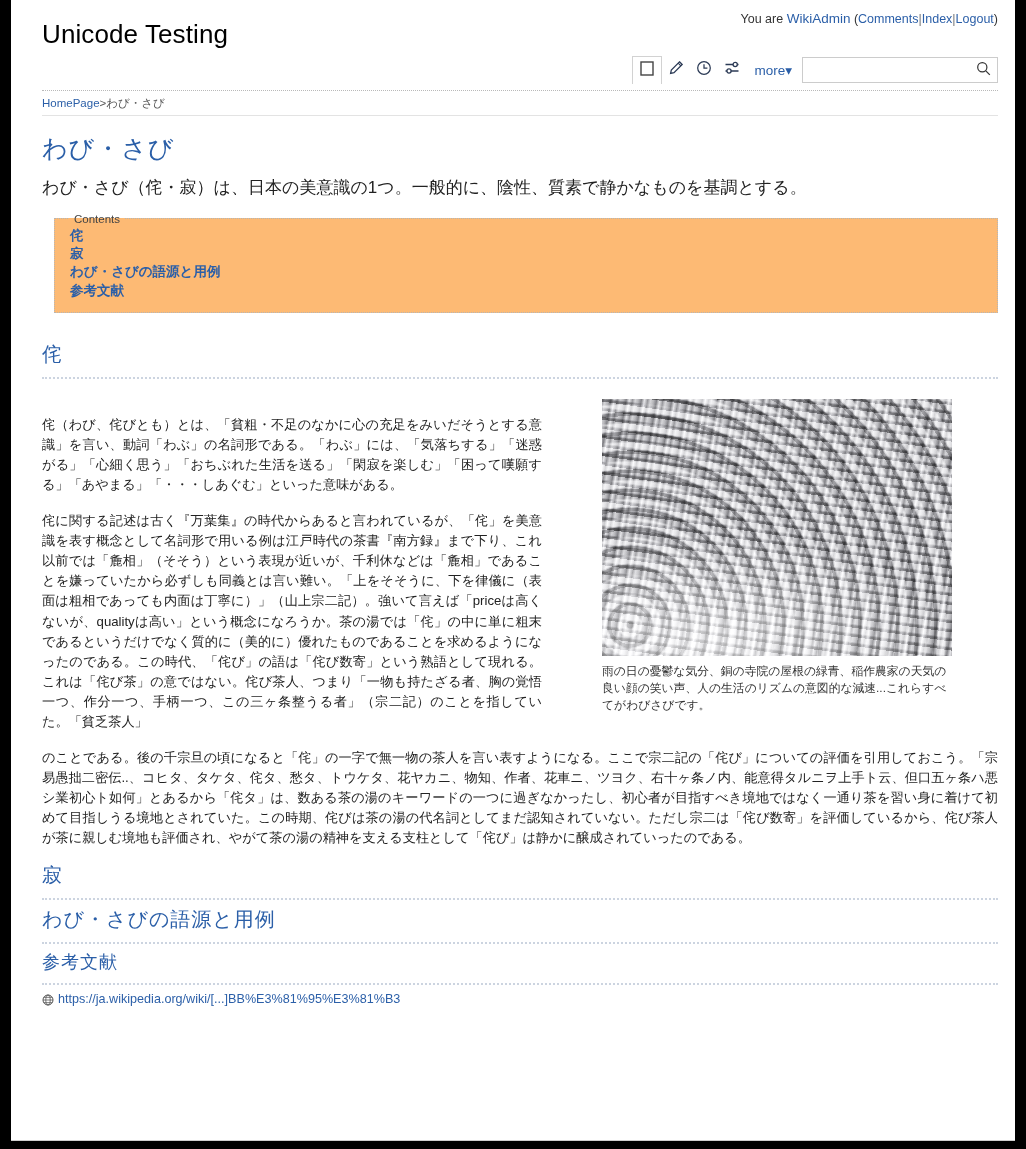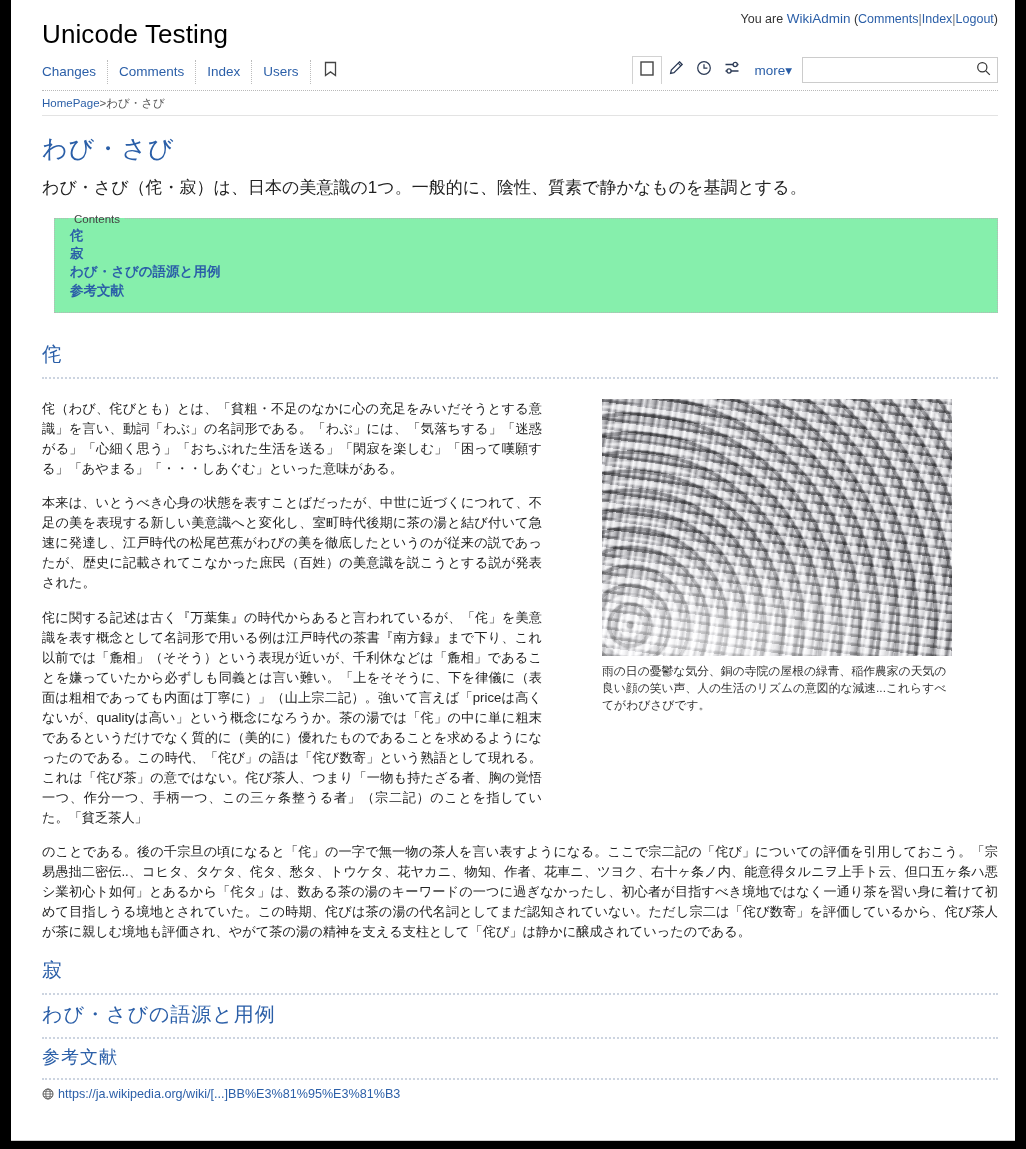--- a/index.html
+++ b/index.html
@@ -128,21 +128,21 @@
   p.intro {
     font-size: 17px;
     color: #222;
     margin: 0 0 12px 0;
     line-height: 1.5;
   }
 
   
   fieldset.toc {
     border: 1px dotted #b5b5b5;
-    background: #86efac;
+    background: #fdba74;
     margin: 0 0 28px 12px;
     padding: 2px 14px 12px 14px;
     max-width: 944px;
   }
   fieldset.toc legend {
     font-size: 11.5px;
     color: #444;
     padding: 0 5px;
   }
   fieldset.toc a {
@@ -164,21 +164,21 @@
     border-bottom: 2px dotted #ccd4e0;
     letter-spacing: 1px;
   }
   h2.section.small { font-size: 18px; }
 
   .body-text {
     font-size: 13.2px;
     color: #222;
     line-height: 1.52;
     text-align: justify;
-    margin: 0 0 14px 0;
+    margin: 16px 0 14px 0;
   }
   .narrow-col { max-width: 500px; }
 
   .figure {
     float: right;
     width: 396px;
     margin: 0 0 6px 18px;
   }
   .photo {
     width: 350px; height: 257px;
@@ -228,33 +228,20 @@
 
     <div class="userbar">
       <span>You are</span>
       <a href="#" class="big">WikiAdmin</a>
       <span>(</span><a href="#">Comments</a><span class="sep">|</span><a href="#">Index</a><span class="sep">|</span><a href="#">Logout</a><span>)</span>
     </div>
 
     <h1 class="site-title">Unicode Testing</h1>
 
     <div class="navrow">
-      <div class="navlinks">
-        <a href="#">Changes</a>
-        <a href="#">Comments</a>
-        <a href="#">Index</a>
-        <a href="#">Users</a>
-        <span class="bookmark-cell">
-          <span>
-            <svg width="13" height="16" viewBox="0 0 13 16">
-              <path d="M1.5 1.5h10v13l-5-3.6-5 3.6z" fill="none" stroke="#444" stroke-width="1.3"></path>
-            </svg>
-          </span>
-        </span>
-      </div>
 
       <div class="toolbar">
         <span class="tb-icon boxed">
           <span>
             <svg width="14" height="15" viewBox="0 0 14 15">
               <rect x="1" y="1" width="12" height="13" fill="none" stroke="#444" stroke-width="1.4"></rect>
             </svg>
           </span>
         </span>
         <span class="tb-icon">
@@ -317,21 +304,20 @@
 
     <h2 class="section">侘</h2>
 
     <div style="overflow:hidden; margin-top:20px;">
       <div class="figure">
         <div class="photo"></div>
         <div class="caption">雨の日の憂鬱な気分、銅の寺院の屋根の緑青、稲作農家の天気の良い顔の笑い声、人の生活のリズムの意図的な減速...これらすべてがわびさびです。</div>
       </div>
 
       <p class="body-text narrow-col">侘（わび、侘びとも）とは、「貧粗・不足のなかに心の充足をみいだそうとする意識」を言い、動詞「わぶ」の名詞形である。「わぶ」には、「気落ちする」「迷惑がる」「心細く思う」「おちぶれた生活を送る」「閑寂を楽しむ」「困って嘆願する」「あやまる」「・・・しあぐむ」といった意味がある。</p>
-      <p class="body-text narrow-col">本来は、いとうべき心身の状態を表すことばだったが、中世に近づくにつれて、不足の美を表現する新しい美意識へと変化し、室町時代後期に茶の湯と結び付いて急速に発達し、江戸時代の松尾芭蕉がわびの美を徹底したというのが従来の説であったが、歴史に記載されてこなかった庶民（百姓）の美意識を説こうとする説が発表された。</p>
       <p class="body-text narrow-col">侘に関する記述は古く『万葉集』の時代からあると言われているが、「侘」を美意識を表す概念として名詞形で用いる例は江戸時代の茶書『南方録』まで下り、これ以前では「麁相」（そそう）という表現が近いが、千利休などは「麁相」であることを嫌っていたから必ずしも同義とは言い難い。「上をそそうに、下を律儀に（表面は粗相であっても内面は丁寧に）」（山上宗二記）。強いて言えば「priceは高くないが、qualityは高い」という概念になろうか。茶の湯では「侘」の中に単に粗末であるというだけでなく質的に（美的に）優れたものであることを求めるようになったのである。この時代、「侘び」の語は「侘び数寄」という熟語として現れる。これは「侘び茶」の意ではない。侘び茶人、つまり「一物も持たざる者、胸の覚悟一つ、作分一つ、手柄一つ、この三ヶ条整うる者」（宗二記）のことを指していた。「貧乏茶人」</p>
       <p class="body-text">のことである。後の千宗旦の頃になると「侘」の一字で無一物の茶人を言い表すようになる。ここで宗二記の「侘び」についての評価を引用しておこう。「宗易愚拙二密伝..、コヒタ、タケタ、侘タ、愁タ、トウケタ、花ヤカニ、物知、作者、花車ニ、ツヨク、右十ヶ条ノ内、能意得タルニヲ上手ト云、但口五ヶ条ハ悪シ業初心ト如何」とあるから「侘タ」は、数ある茶の湯のキーワードの一つに過ぎなかったし、初心者が目指すべき境地ではなく一通り茶を習い身に着けて初めて目指しうる境地とされていた。この時期、侘びは茶の湯の代名詞としてまだ認知されていない。ただし宗二は「侘び数寄」を評価しているから、侘び茶人が茶に親しむ境地も評価され、やがて茶の湯の精神を支える支柱として「侘び」は静かに醸成されていったのである。</p>
     </div>
 
     <h2 class="section spacer-h2">寂</h2>
 
     <h2 class="section spacer-h2">わび・さびの語源と用例</h2>
 
     <h2 class="section spacer-h2 small">参考文献</h2>
 

